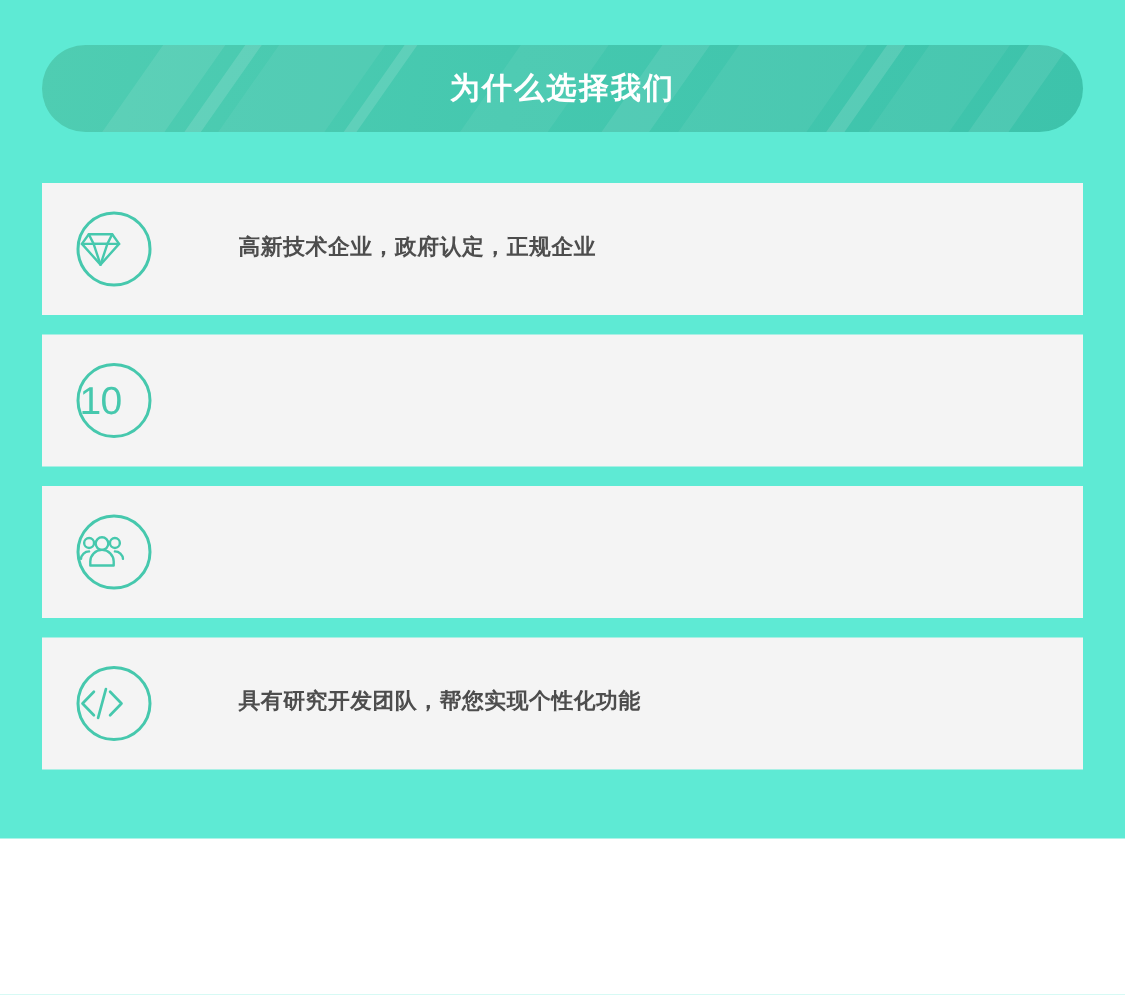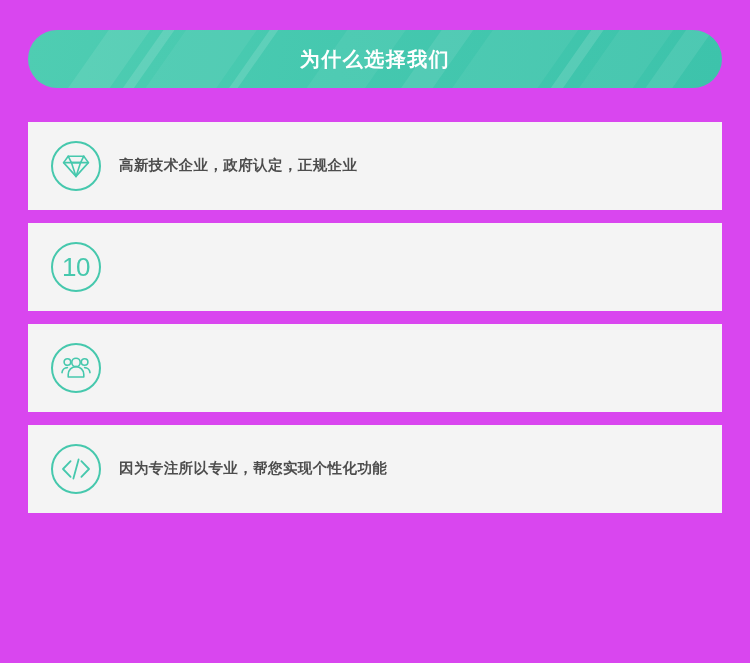--- a/index.html
+++ b/index.html
@@ -8,22 +8,22 @@
     width: 750px;
     height: 663px;
     background: #ffffff;
     font-family: "Liberation Sans", "DejaVu Sans", sans-serif;
     -webkit-font-smoothing: antialiased;
   }
 
   #page {
     position: relative;
     width: 750px;
-    height: 663px;
-    background: #d946ef;
+    height: 559px;
+    background: #5eead4;
     overflow: hidden;
   }
 
   
   .banner {
     position: absolute;
     left: 28px;
     top: 30px;
     width: 694px;
     height: 58px;
@@ -71,34 +71,35 @@
   }
 
   .row {
     position: relative;
     width: 694px;
     height: 88px;
     background: #f4f4f4;
     margin-bottom: 13px;
     display: flex;
     align-items: center;
+    gap: 40px;
   }
 
   .row:last-child { margin-bottom: 0; }
 
   .row-icon {
     flex: 0 0 auto;
     margin-left: 23px;
     width: 50px;
     height: 50px;
     border-radius: 50%;
     border: 2px solid #46c8ad;
     display: flex;
     align-items: center;
-    justify-content: center;
+    justify-content: flex-start;
     color: #46c8ad;
   }
 
   .row-icon svg { display: block; }
 
   .icon-num {
     font-size: 26px;
     font-weight: 300;
     line-height: 1;
     letter-spacing: -0.5px;
@@ -174,18 +175,18 @@
     </div>
 
     <div class="row">
       <div class="row-icon">
         <svg width="30" height="22" viewBox="0 0 30 22" fill="none" stroke="#46c8ad" stroke-width="1.8" stroke-linejoin="round" stroke-linecap="round">
           <path d="M9.6 3.2 L2.0 11.0 L9.6 18.8"></path>
           <path d="M20.4 3.2 L28.0 11.0 L20.4 18.8"></path>
           <path d="M17.6 1.4 L12.4 20.6"></path>
         </svg>
       </div>
-      <div class="row-text">因为专注所以专业，帮您实现个性化功能</div>
+      <div class="row-text">具有研究开发团队，帮您实现个性化功能</div>
     </div>
 
 
   </div>
 </div>
 
 </body></html>

